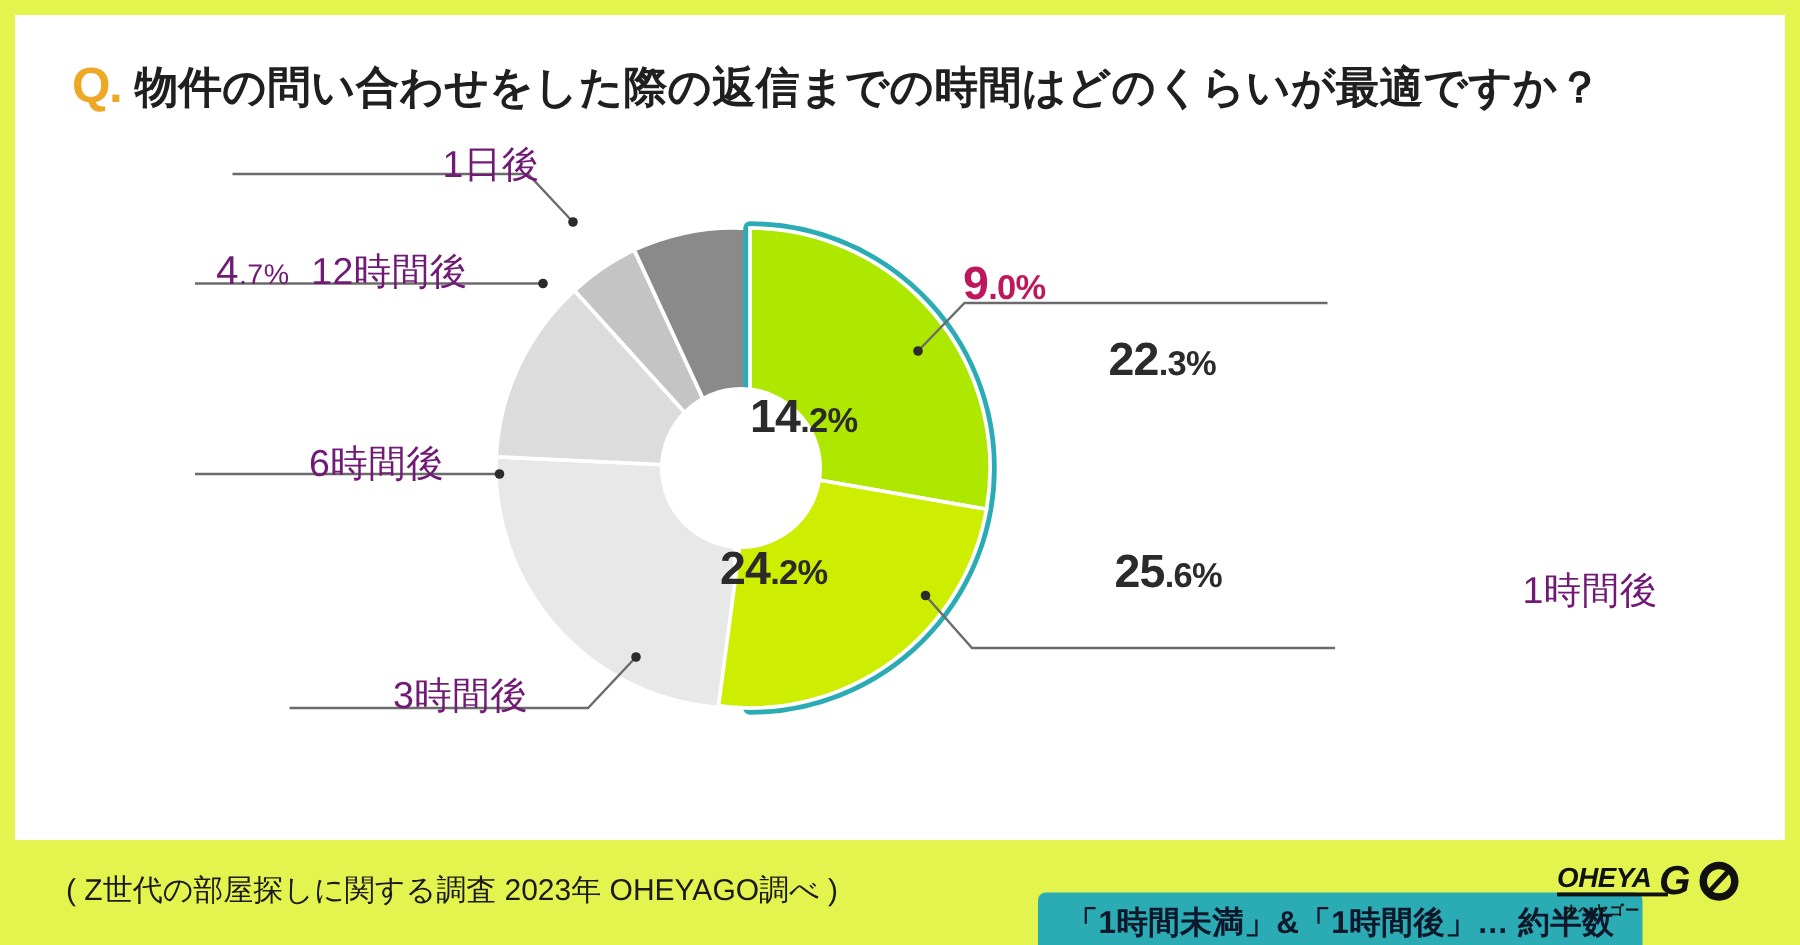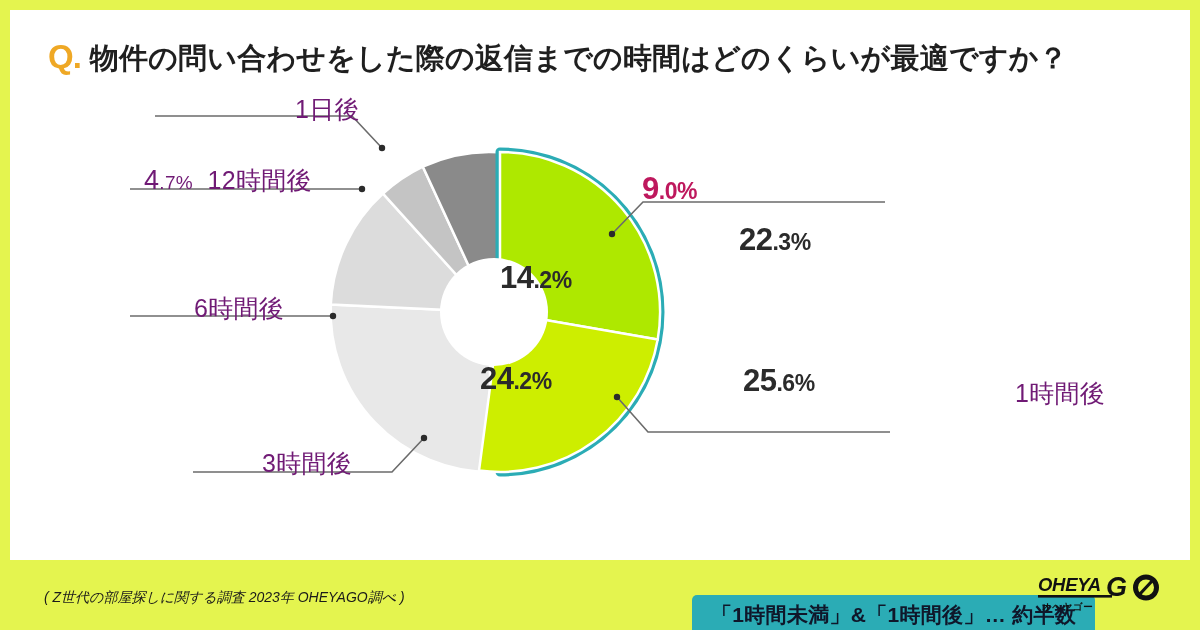--- a/index.html
+++ b/index.html
@@ -75,23 +75,22 @@
   }
   #summary-pill span {
     color:#0f172a; font-size:21px; font-weight:bold;
     white-space:nowrap; letter-spacing:0.3px;
   }
 
   
   #footer-note {
     position:absolute;
     left:44px; bottom:23px;
-    font-size:14px; color:#1a1a1a;
+    font-size:20px; color:#1a1a1a;
     white-space:nowrap;
-    font-style:italic;
   }
   #logo {
     position:absolute;
     right:40px; bottom:14px;
     width:124px; height:46px;
   }
 </style>
 </head>
 <body>
 
@@ -176,21 +175,21 @@
       <span class="big">25</span><span class="sml">.6%</span>
     </div>
 
     <div class="callout" style="left:285px; top:1px;">1日後</div>
 
     <div class="callout" style="left:134px; top:72px;">
       <span class="pct-pre"><span>4</span><span class="sm">.7%</span></span>
       &nbsp;<span>12時間後</span>
     </div>
 
-    <div class="callout" style="left:184px; top:200px;">6時間後</div>
+    <div class="callout" style="left:196px; top:200px;">6時間後</div>
 
     <div class="callout" style="left:252px; top:355px;">3時間後</div>
 
 
     <div class="callout" style="left:1005px; top:285px;">1時間後</div>
 
     <div id="summary-pill">
       <span>「1時間未満」&amp;「1時間後」… 約半数</span>
     </div>
 

